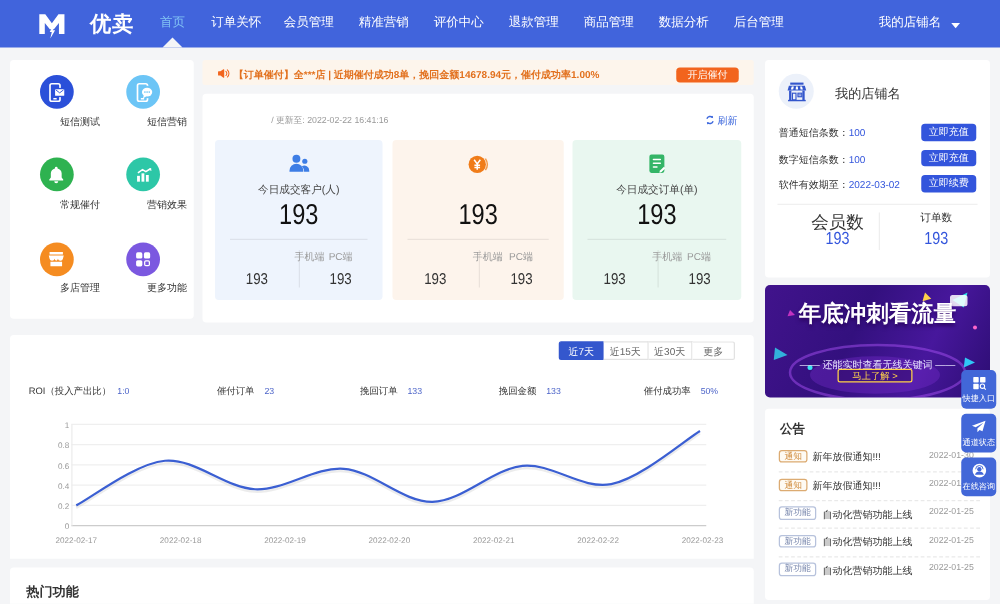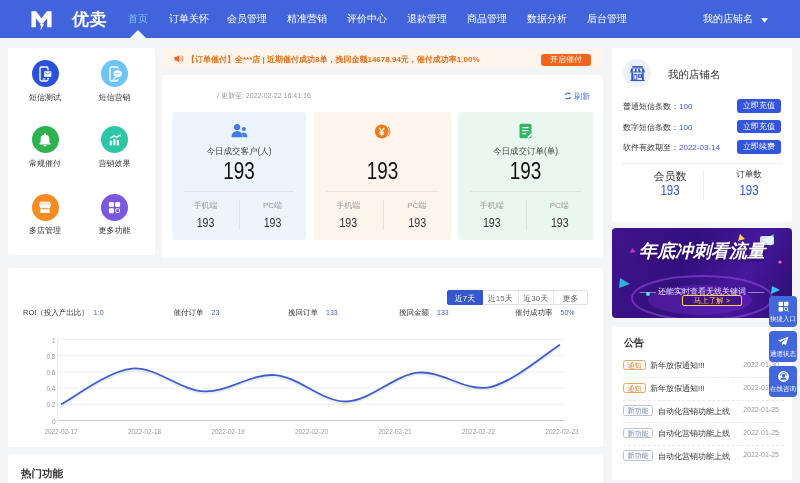--- a/index.html
+++ b/index.html
@@ -9,72 +9,72 @@
 
 #nav { position:absolute; left:0; top:0; width:800px; height:38px; background:#4164dc; }
 #nav .logo { position:absolute; left:30px; top:7px; height:24px; display:flex; align-items:center;gap:16px; }
 #nav .logo .brand { color:#fff; font-size:17px; font-weight:bold; letter-spacing:0.5px; margin-left:3px; }
 .mi { position:absolute; top:0; height:38px; line-height:38px; color:#fff; font-size:10px; }
 .mi.on { color:#82c3f4; }
 #tri { position:absolute; left:130px; top:30px; width:0; height:0; border-left:8px solid transparent; border-right:8px solid transparent; border-bottom:8px solid #f4f5f7; }
 
 #side { position:absolute; left:8px; top:48px; width:147px; height:207px; background:#fff; border-radius:3px; }
 .sic { position:absolute; width:27px; height:27px; border-radius:50%; display:flex; align-items:center; justify-content:center; }
-.sil { position:absolute; width:70px; text-align:center; font-size:8px; color:#333; }
+.sil { position:absolute; width:70px; text-align:right; font-size:8px; color:#333; }
 
 #ann { position:absolute; left:162px; top:48px; width:441px; height:20px; background:#fdf5ec; border-radius:2px; }
 #ann .txt { position:absolute; left:25px; top:5.5px; font-size:8px; color:#e2701d; white-space:nowrap;font-weight:bold; }
 #ann .btn { position:absolute; left:379px; top:5.5px; width:50px; height:12px; background:#f2641d; border-radius:3px; color:#fff; font-size:8px; text-align:center; line-height:12px; }
 
 #main { position:absolute; left:162px; top:75px; width:441px; height:183px; background:#fff; border-radius:3px; }
 #main h3 { position:absolute; left:10.5px; top:18px; font-size:10px; color:#333;margin-top:26px; }
 #main .upd { position:absolute; left:55px; top:16px; font-size:7px; color:#999; }
 #main .ref { position:absolute; right:13px; top:16px; font-size:8px; color:#3d68dd; }
 .scard { position:absolute; top:37px; height:128px; border-radius:3px; }
 .scard .ic { position:absolute; left:0; right:0; top:11px; text-align:center; }
 .scard .lb { position:absolute; left:0; right:0; top:34px; text-align:center; font-size:8.5px; color:#444; }
 .scard .num { position:absolute; left:0; right:0; top:46px; text-align:center; font-size:23px; font-weight:normal; color:#111; transform:scaleX(.82); }
 .scard .hr { position:absolute; left:12px; right:12px; top:79px; border-top:1px solid rgba(0,0,0,0.07); }
 .scard .vd { position:absolute; left:50%; top:88px; height:30px; border-left:1px solid rgba(0,0,0,0.07); }
 .scard .c1 { position:absolute; left:0; width:50%; text-align:center; }
 .scard .c2 { position:absolute; right:0; width:50%; text-align:center; }
-.scard .sm { top:88px; font-size:8px; color:#999; }
+.scard .sm { top:88px; font-size:8px; color:#999;margin-left:42px; }
 .scard .sv { top:104px; font-size:12.5px; color:#333; transform:scaleX(.85); }
 
 #shop { position:absolute; left:612px; top:48px; width:180px; height:174px; background:#fff; border-radius:3px; }
 #shop .cir { position:absolute; left:11px; top:11px; width:28px; height:28px; border-radius:50%; background:#ecf1fa; display:flex; align-items:center; justify-content:center; }
 #shop .nm { position:absolute; left:56px; top:20px; font-size:10.5px; color:#333; }
 .srow { position:absolute; left:11px; font-size:8px; color:#333; }
 .srow b { color:#3355dc; font-weight:normal; }
 .sbtn { position:absolute; left:125px; width:44px; height:13.5px; background:#3355dc; border-radius:3px; color:#fff; font-size:8px; text-align:center; line-height:13.5px; }
 #shop .dv { position:absolute; left:10px; right:10px; top:115px; border-top:1px solid #f0f0f0; }
 #shop .vd2 { position:absolute; left:91px; top:122px; height:30px; border-left:1px solid #eee; }
 .mnum { position:absolute; width:60px; text-align:center; }
 
 #ban { position:absolute; left:612px; top:228px; width:180px; height:90px; border-radius:4px; overflow:hidden; background:linear-gradient(115deg,#41138c 0%,#33107e 40%,#47179c 70%,#2c0d72 100%); }
-#ban .t1 { position:absolute; left:0; right:0; top:11px; text-align:center; font-size:18px; font-weight:bold; font-style:italic; color:#fff; text-shadow:0 2px 3px rgba(40,0,90,.8); letter-spacing:0px; }
+#ban .t1 { position:absolute; left:0; right:0; top:11px; text-align:center; font-size:18px; font-weight:bold; color:#fff; text-shadow:0 2px 3px rgba(40,0,90,.8); letter-spacing:0px; }
 #ban .t2 { position:absolute; left:0; right:0; top:32px; text-align:center; font-size:21px; font-weight:bold; font-style:italic; background:linear-gradient(90deg,#8df3ff,#46c2ff 60%,#4d8dff); -webkit-background-clip:text; background-clip:text; color:transparent; text-shadow:none; }
 #ban .t3 { position:absolute; left:0; right:0; top:58px; text-align:center; font-size:8px; color:#e8e4ff; }
-#ban .bb { position:absolute; left:58px; top:66.5px; width:60px; height:11px; border:1px solid #ffd24a; border-radius:2px; color:#ffd24a; font-size:7.5px; text-align:center; line-height:10px; background:rgba(30,0,70,.35);margin-left:12px; }
+#ban .bb { position:absolute; left:58px; top:66.5px; width:60px; height:11px; border:1px solid #ffd24a; border-radius:2px; color:#ffd24a; font-size:7.5px; text-align:center; line-height:10px; background:rgba(30,0,70,.35); }
 
 #notice { position:absolute; left:612px; top:327px; width:180px; height:153px; background:#fff; border-radius:3px; }
 #notice h3 { position:absolute; left:12px; top:9px; font-size:10px; color:#333; }
 .nrow { position:absolute; left:11px; right:8px; height:22.6px; }
 .nrow .tag { position:absolute; left:0; top:5.5px; height:10.5px; line-height:10px; padding:0 3.5px; border-radius:2.5px; font-size:7px; }
 .tag.tz { border:1px solid #dcab72; color:#d08c3e; background:#fefaf3; }
 .tag.xg { border:1px solid #b7c2dc; color:#7584ab; background:#fff; }
 .nrow .tt { position:absolute; top:6px; font-size:8px; color:#333; white-space:nowrap; }
 .nrow .dt { position:absolute; right:5px; top:6.5px; font-size:7px; color:#999; }
 .ndash { position:absolute; left:11px; right:8px; border-top:1px dashed #e9e9e9; }
 
 #ana { position:absolute; left:8px; top:268px; width:595px; height:179px; background:#fff; border-radius:3px 3px 0 0; }
 #tabs { position:absolute; left:0; top:0; right:0; height:30px; border-bottom:1px solid #ebebeb; }
 .tab1 { position:absolute; left:0; top:0; width:93px; height:30px; background:#fff; border-top:3.5px solid #3056cf; border-right:1px solid #ebebeb; text-align:center; line-height:25px; font-size:10px; font-weight:bold; color:#333; }
 .tab2 { position:absolute; left:93px; top:0; width:95px; height:30px; background:#f7f8fa; border-right:1px solid #ebebeb; text-align:center; line-height:29px; font-size:10px; color:#bbb; }
-.bgrp { position:absolute; right:15px; top:22px; height:15px; display:flex;padding-left:31px; }
+.bgrp { position:absolute; right:15px; top:5px; height:15px; display:flex;padding-left:31px; }
 .bg { height:15px; line-height:15px; font-size:8px; color:#666; background:#fff; border:1px solid #e2e2e2; border-left:none; text-align:center; box-sizing:border-box; }
 .bg.first { border-left:1px solid #e2e2e2; border-radius:2px 0 0 2px; }
 .bg.last { border-radius:0 2px 2px 0; }
 .bg.on { background:#3457cd; color:#fff; border-color:#3457cd; }
 .stat { position:absolute; top:40px; font-size:7.5px; color:#333; }
 .stat b { color:#4a62c8; font-weight:normal; font-size:7px; margin-left:8px; }
 
 #hot { position:absolute; left:8px; top:454px; width:595px; height:35px; background:#fff; border-radius:3px; }
 #hot h3 { position:absolute; left:13px; top:12.5px; font-size:10.5px; color:#333; }
 
@@ -246,25 +246,25 @@
 <rect x="7" y="13.5" width="4" height="7.5" fill="none" stroke="#3356cc" stroke-width="1.3"></rect>
 <rect x="13.2" y="13.5" width="4.4" height="4" fill="none" stroke="#3356cc" stroke-width="1.3"></rect>
 <path d="M13.5 15h4m-4 1.5h4" stroke="#3356cc" stroke-width=".7"></path>
 </svg>
       </div>
   <div class="nm">我的店铺名</div>
   <div class="srow" style="top:53px">普通短信条数：<b>100</b></div>
       <div class="sbtn" style="top:51px">立即充值</div>
   <div class="srow" style="top:73.5px">数字短信条数：<b>100</b></div>
       <div class="sbtn" style="top:71.5px">立即充值</div>
-  <div class="srow" style="top:94px">软件有效期至：<b>2022-03-14</b></div>
+  <div class="srow" style="top:94px">软件有效期至：<b>2022-03-02</b></div>
       <div class="sbtn" style="top:92px">立即续费</div>
   <div class="dv"></div>
       <div class="vd2"></div>
-  <div class="mnum" style="left:28px;top:121px;font-size:11px;color:#333">会员数</div>
+  <div class="mnum" style="left:28px;top:121px;font-size:14px;color:#333">会员数</div>
   <div class="mnum" style="left:107px;top:121px;font-size:8.5px;color:#333">订单数</div>
   <div class="mnum" style="left:28px;top:134px;font-size:14px;color:#3355dc;transform:scaleX(.82)">193</div>
   <div class="mnum" style="left:107px;top:134px;font-size:14px;color:#3355dc;transform:scaleX(.82)">193</div>
 </div>
 
 <div id="ban">
   <svg class="abs" style="left:0;top:0" width="180" height="90" viewBox="0 0 180 90">
     <ellipse cx="90" cy="70" rx="70" ry="22" fill="none" stroke="#a44df0" stroke-width="2" opacity=".5"></ellipse>
     <ellipse cx="88" cy="72" rx="52" ry="15" fill="#7a2fd0" opacity=".35"></ellipse>
     <path d="M150 12l12-6-3 12z" fill="#2ee6e6"></path>

